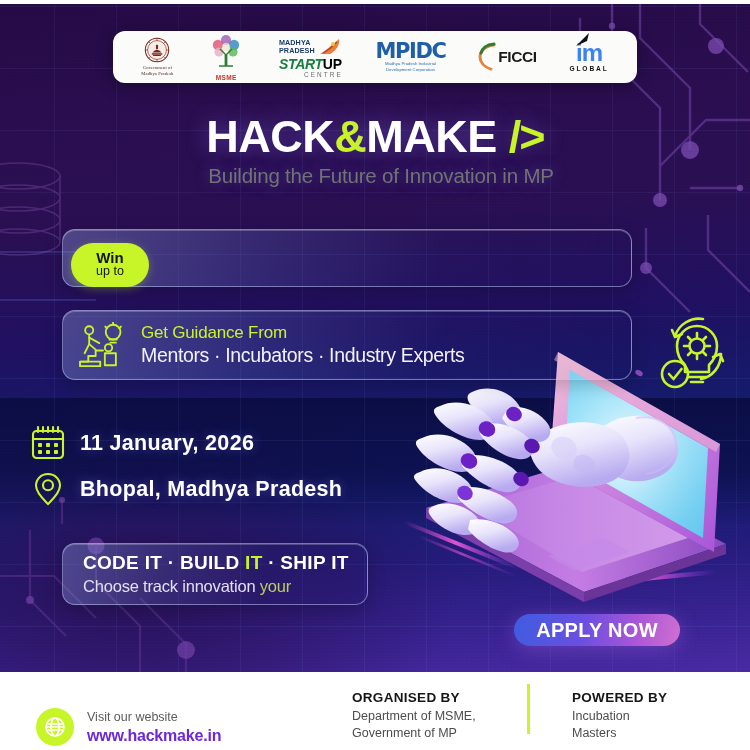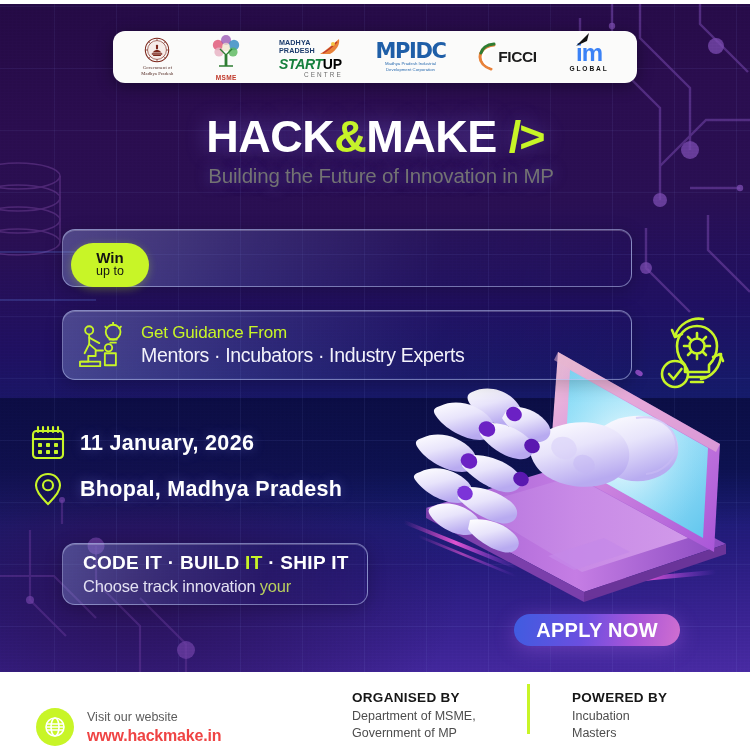--- a/index.html
+++ b/index.html
@@ -178,21 +178,21 @@
     position:absolute; inset:0; display:flex; align-items:flex-end;
     padding:0 36px 4px 36px;
   }
   .fcol { display:flex; align-items:center; }
   .globe-circle {
     width:38px; height:38px; border-radius:50%; background:#c8f527;
     display:flex; align-items:center; justify-content:center; flex:none;
   }
   .visit-wrap { margin-left:13px; }
   .visit-small { font-size:12.5px; color:#5b5b5b; line-height:1.4; }
-  .visit-url { font-size:16px; font-weight:bold; color:#ef4444; letter-spacing:-.2px; }
+  .visit-url { font-size:16px; font-weight:bold; color:#6d28d9; letter-spacing:-.2px; }
 
   #org-col { position:absolute; left:352px; top:16px; }
   #pow-col { position:absolute; left:572px; top:16px; }
   .f-head { font-size:13.5px; font-weight:bold; color:#161616; letter-spacing:.3px; line-height:1.5; }
   .f-body { font-size:12.5px; color:#4d4d4d; line-height:1.33; }
   #f-divider { position:absolute; left:527px; top:12px; width:3px; height:50px; background:#c8f527; }
 </style>
 </head>
 <body>
 

